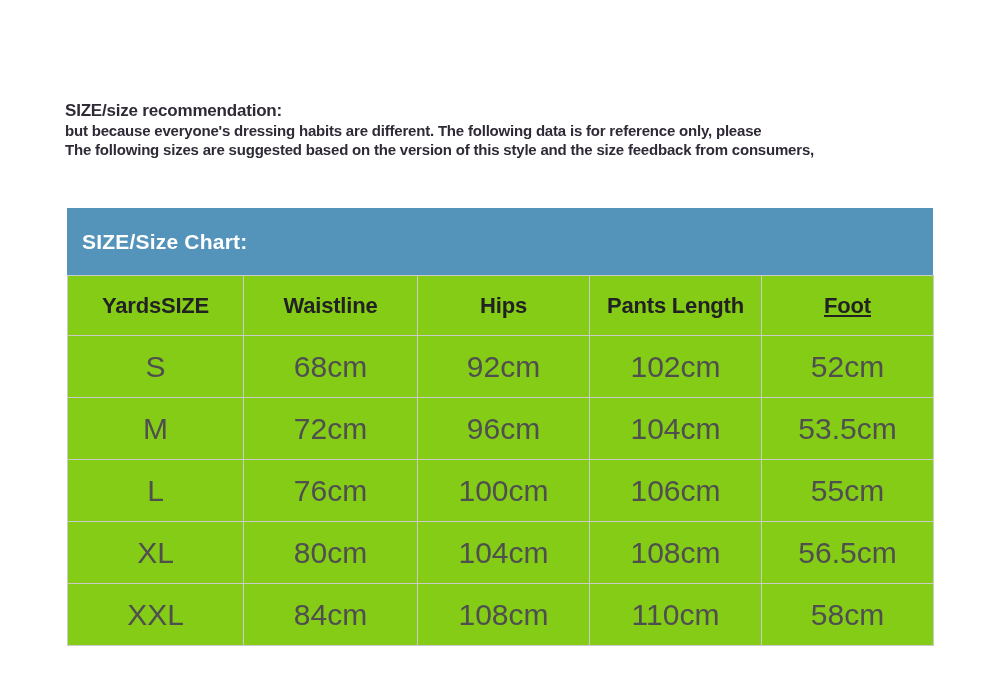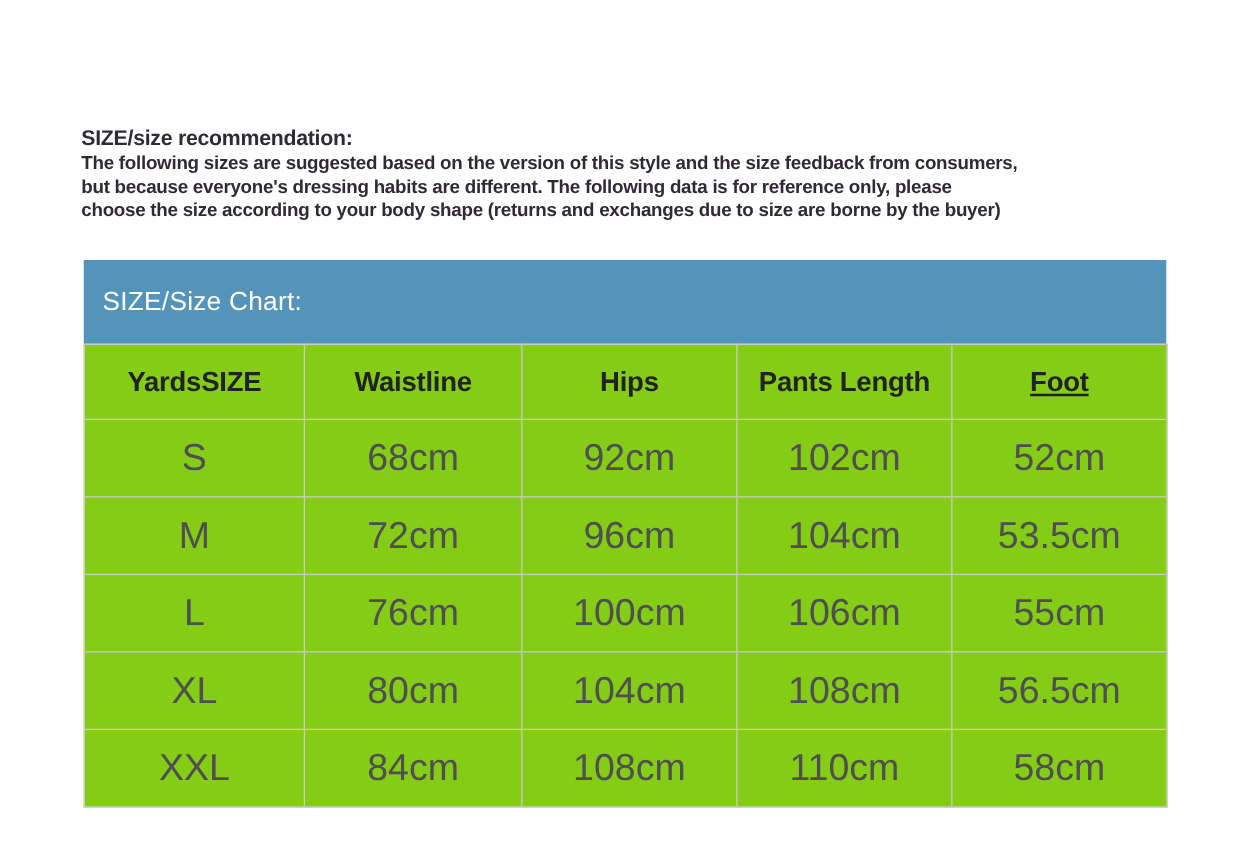--- a/index.html
+++ b/index.html
@@ -39,21 +39,21 @@
   }
   .chart{
     position:absolute;left:67px;top:208px;width:866px;
   }
   .chart-header{
     height:67px;
     background:var(--chart-header-bg);
     color:var(--chart-header-text);
     display:flex;align-items:center;
     padding-left:15px;
-    font-size:21px;font-weight:normal;
+    font-size:21px;font-weight:bold;
     letter-spacing:0.2px;
   }
   table.size-table{
     width:866px;
     border-collapse:collapse;
     table-layout:fixed;
     background:#84cc16;
   }
   table.size-table th,
   table.size-table td{
@@ -79,23 +79,22 @@
   table.size-table th:nth-child(5){width:172px;text-decoration:underline;}
 </style>
 </head>
 <body>
 
 <div class="page">
 
   <h2 class="title">SIZE/size recommendation:</h2>
 
   <div class="disclaimer">
+      <div>but because everyone's dressing habits are different. The following data is for reference only, please</div>
       <div>The following sizes are suggested based on the version of this style and the size feedback from consumers,</div>
-      <div>but because everyone's dressing habits are different. The following data is for reference only, please</div>
-      <div>choose the size according to your body shape (returns and exchanges due to size are borne by the buyer)</div>
     </div>
 
   <div class="chart">
 
     <div class="chart-header">
       <span>SIZE/Size Chart:</span>
     </div>
 
     <table class="size-table">
       <thead>

